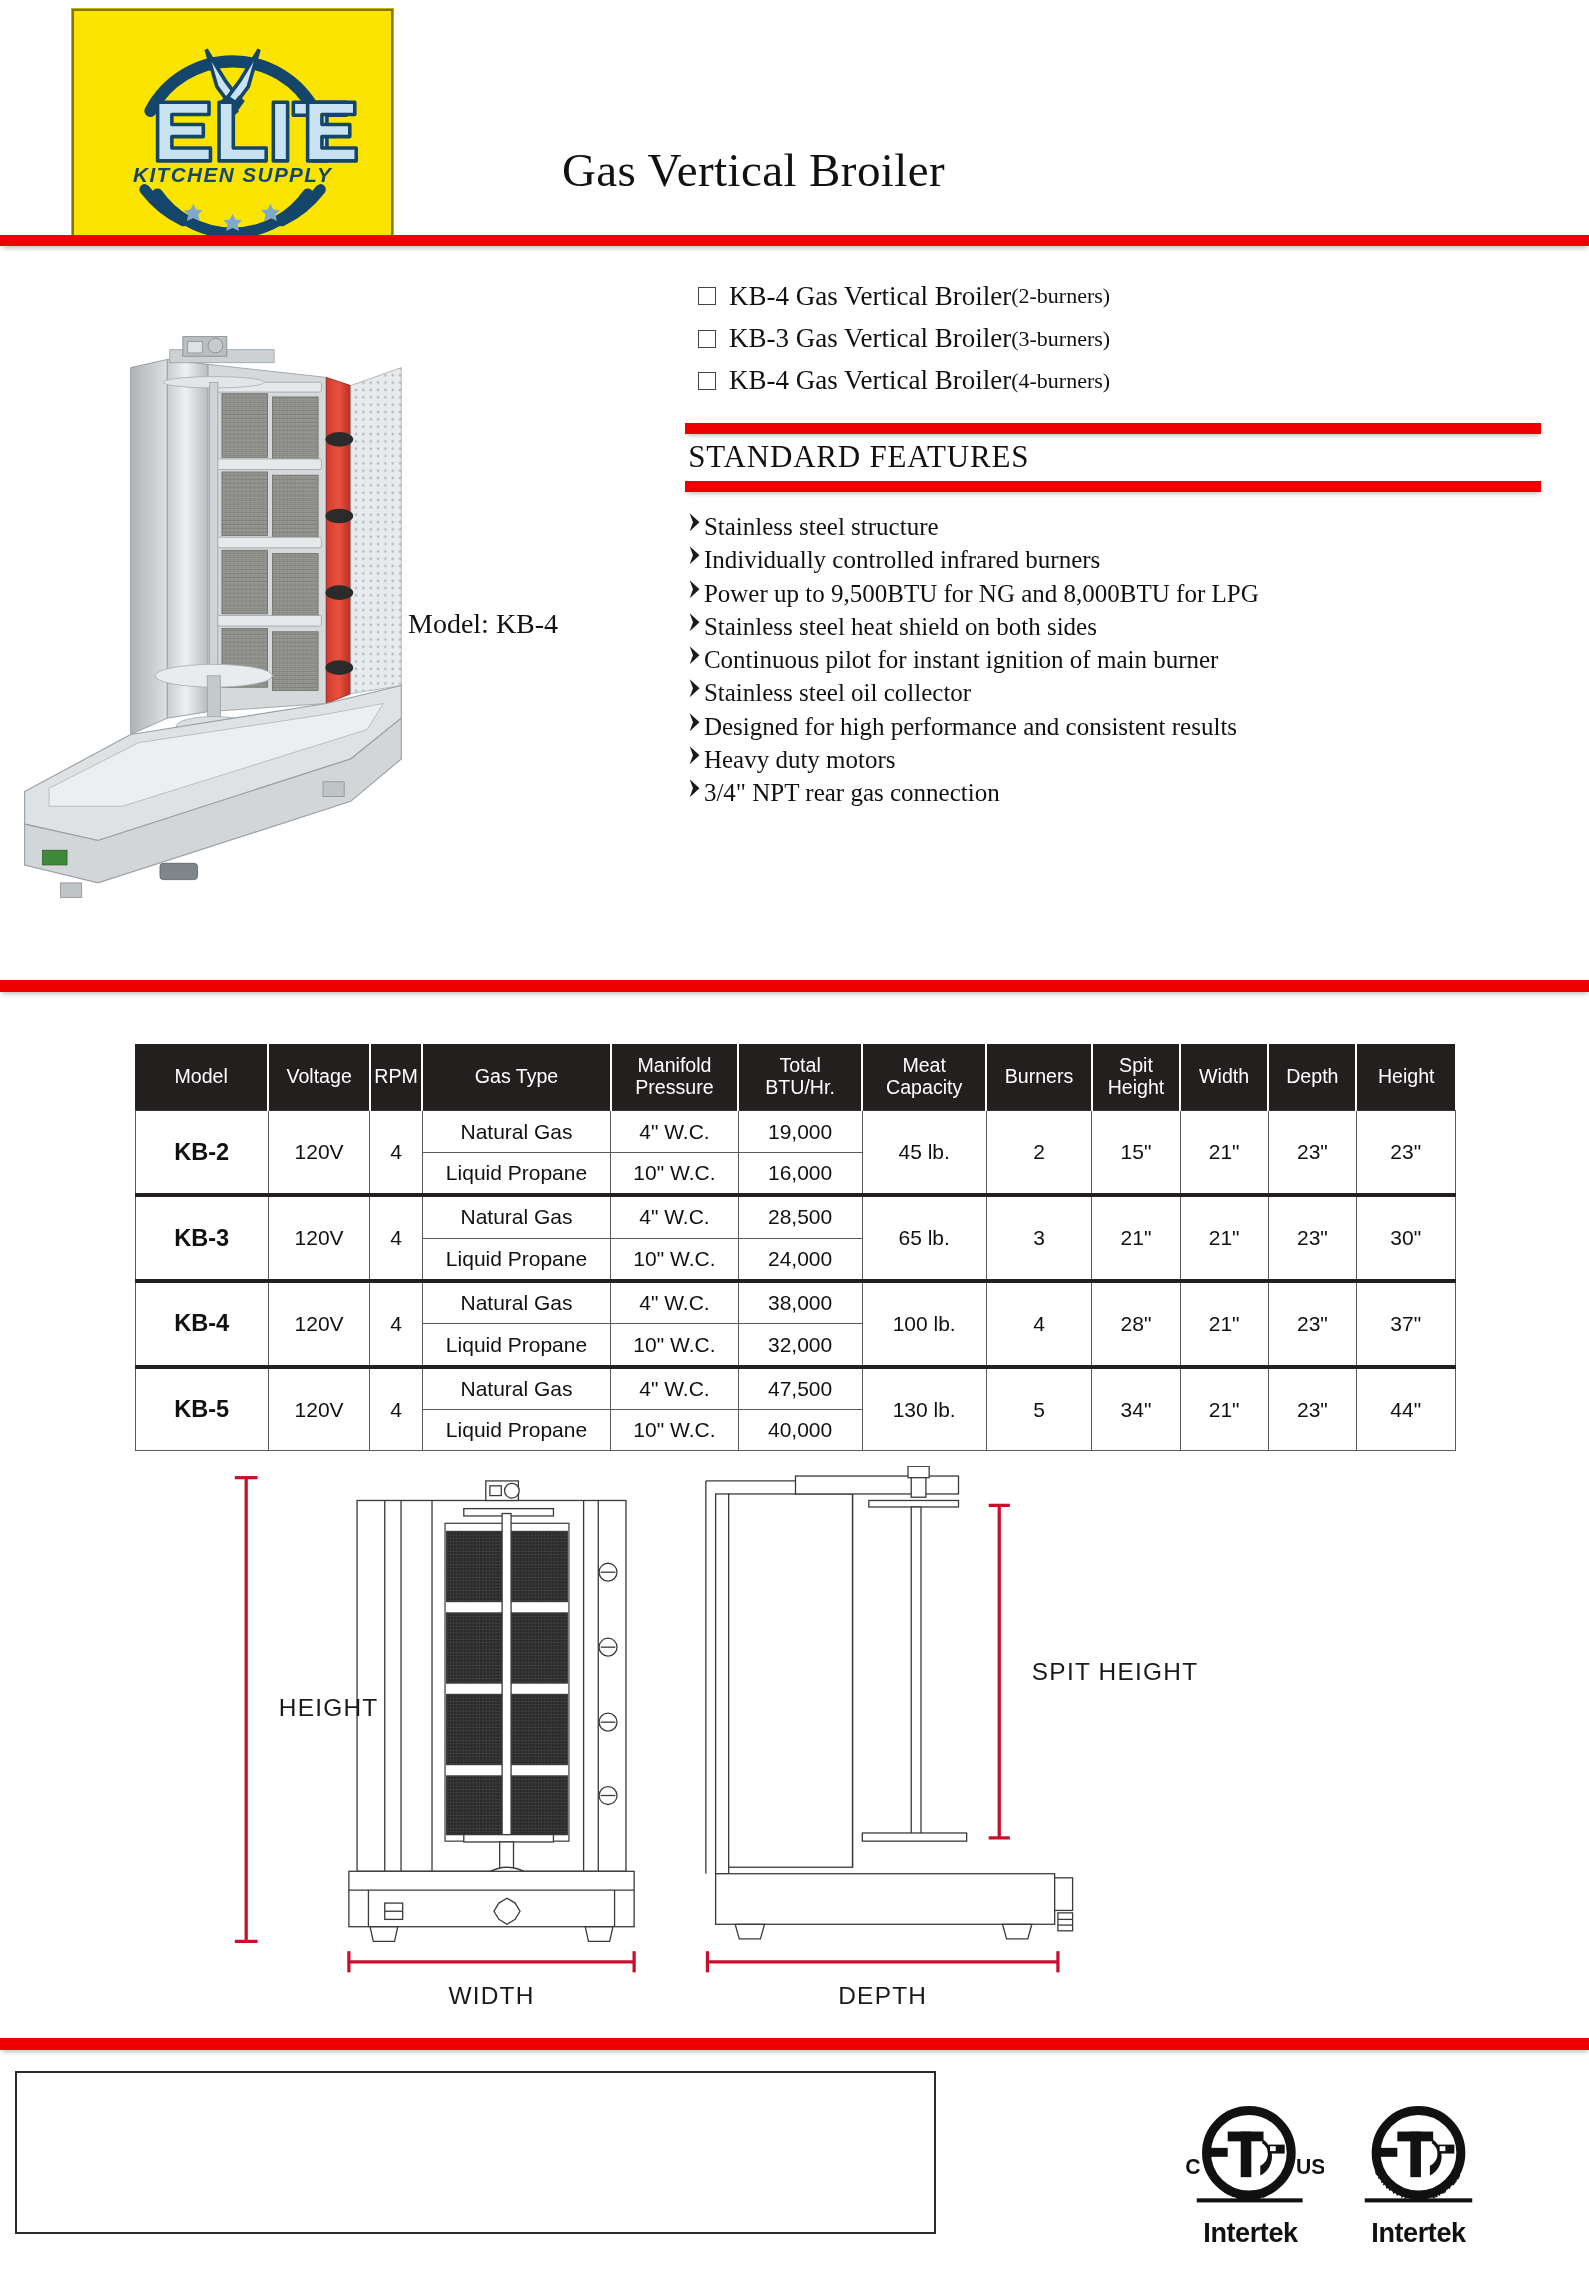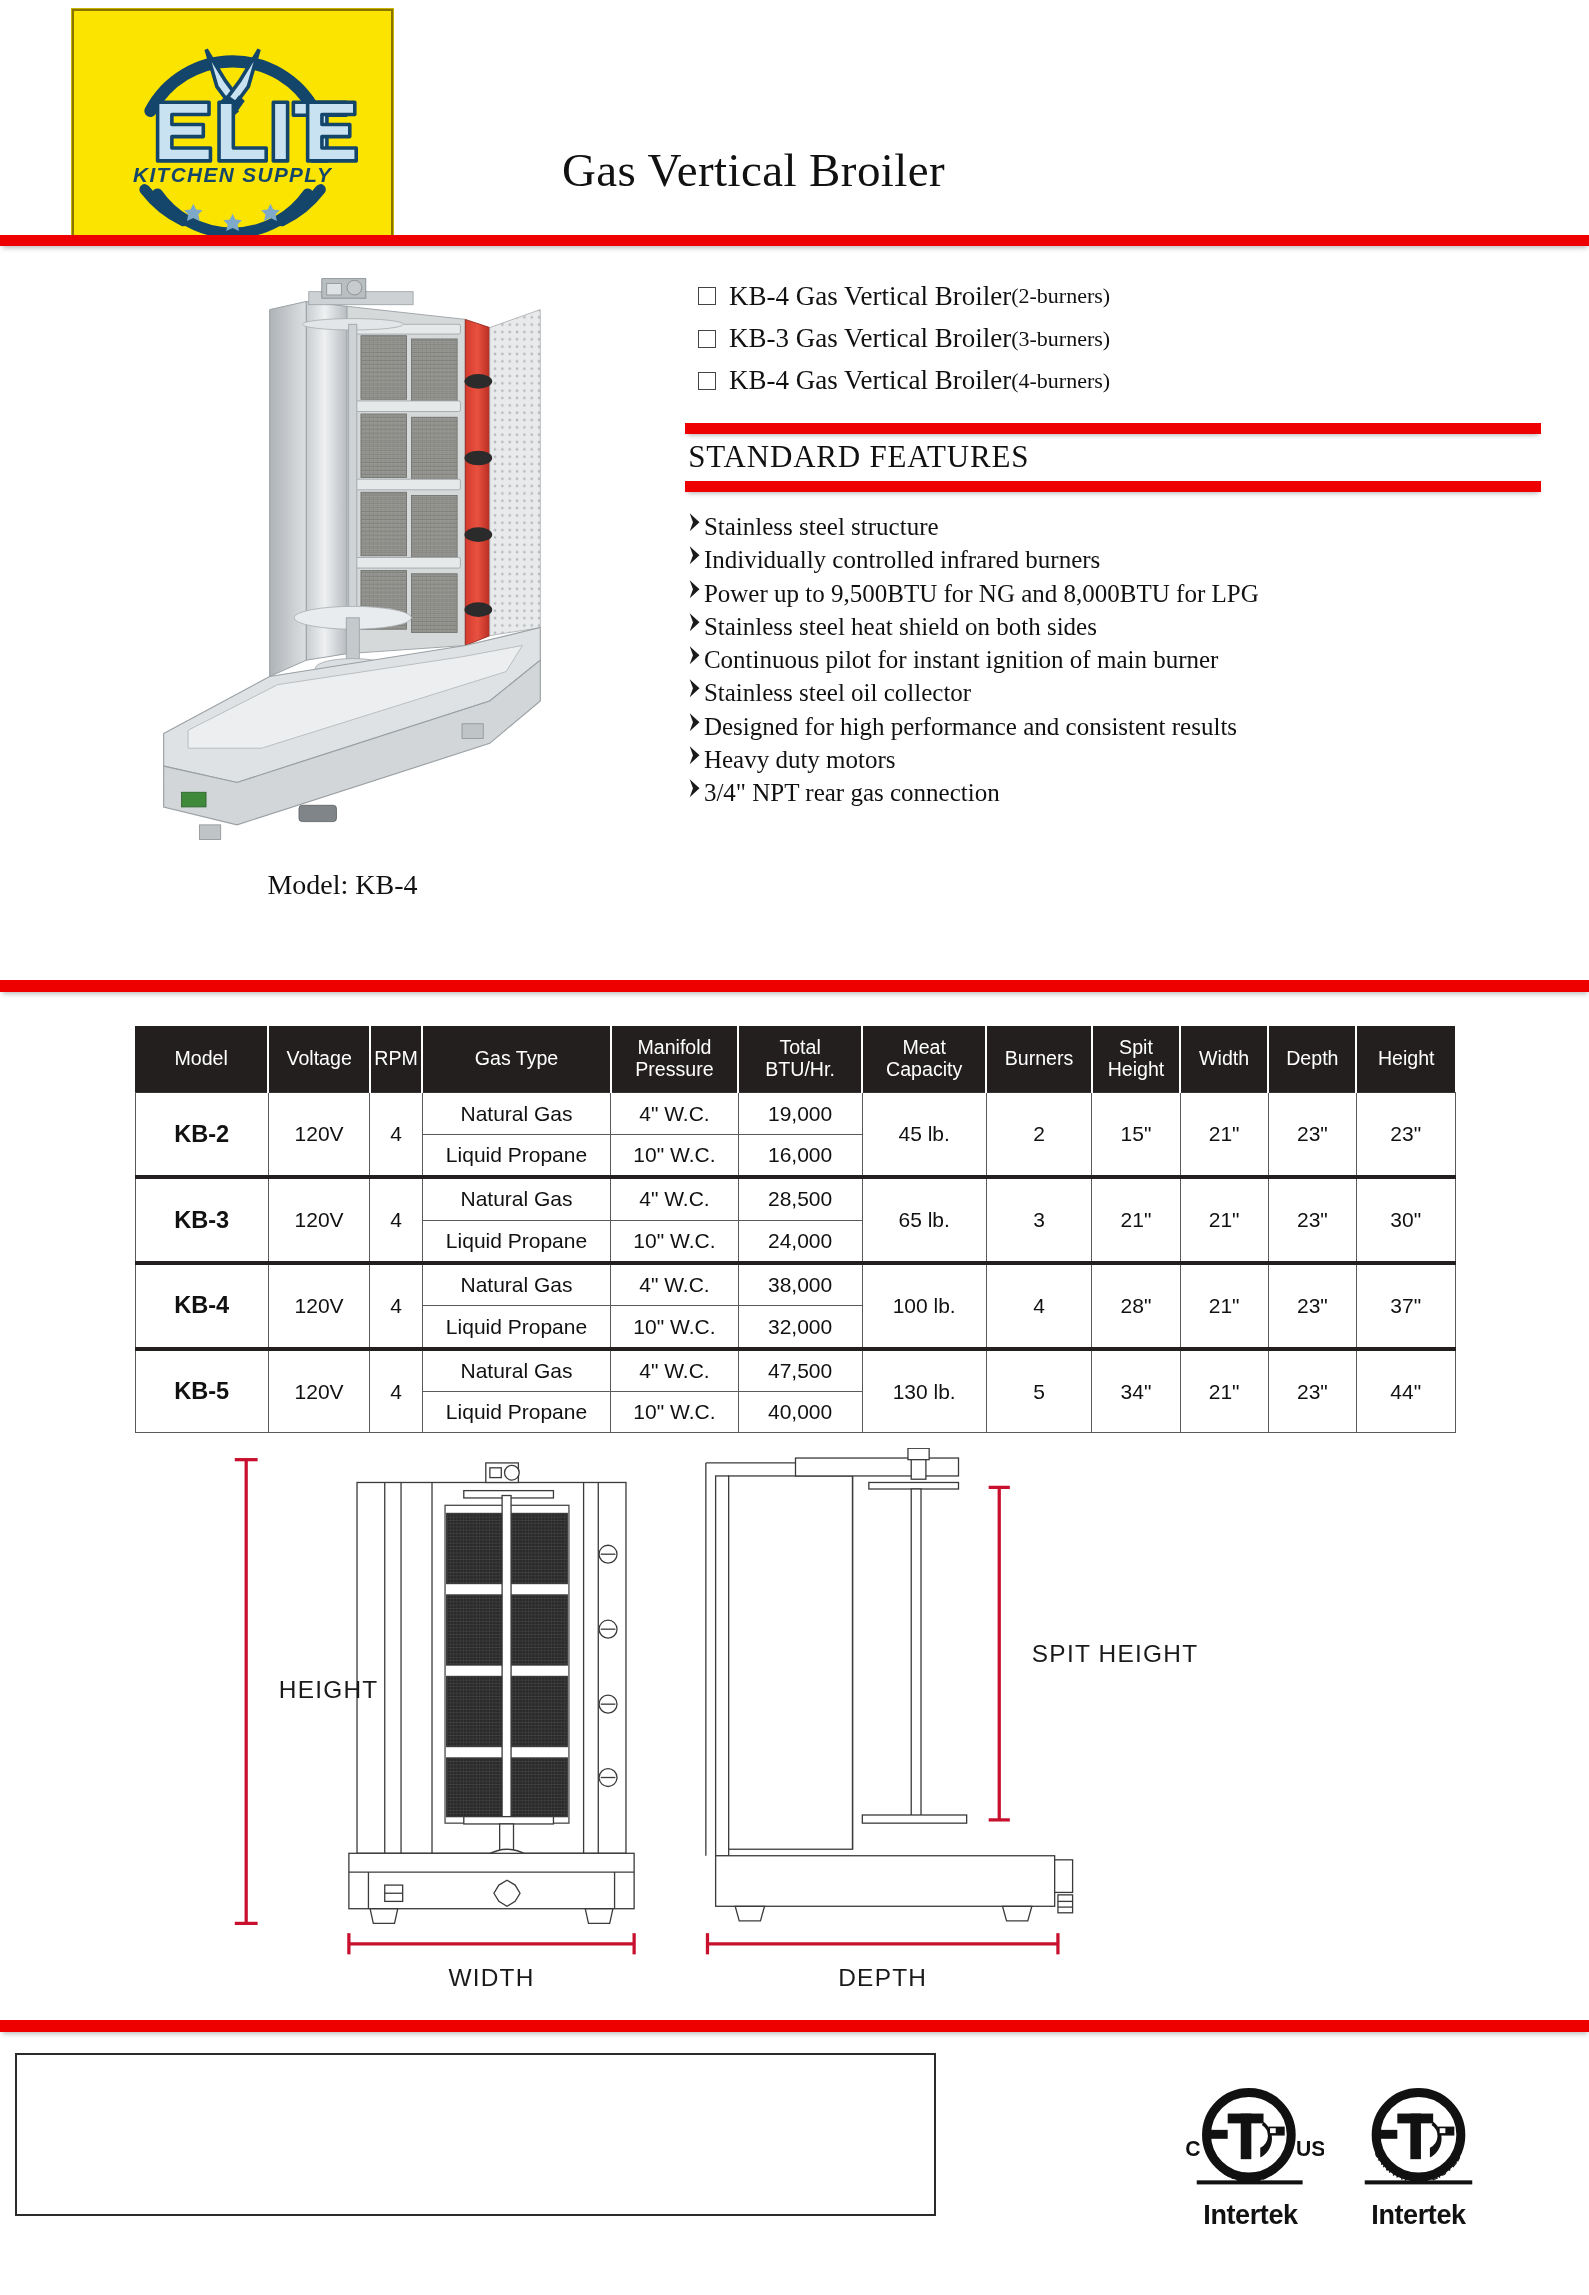--- a/index.html
+++ b/index.html
@@ -56,21 +56,21 @@
   .upper {
     display: flex;
     padding: 16.3px 0 0 0;
     height: 734px;
     position: relative;
   }
   .photo-col {
     width: 685px;
     position: relative;
     display: flex;
-    flex-direction: column;
+    flex-direction: row;
     align-items: center;
   }
   .photo-wrap {
     width: 408px; height: 587px;
     margin-top: 14.7px;
     position: relative;
   }
   .photo-svg { width: 100%; height: 100%; }
   .model-caption {
     margin-top: 4.9px;
@@ -127,21 +127,21 @@
     white-space: nowrap;
   }
   .arrow {
     display: inline-block;
     margin-right: 1.6px;
     flex: none;
   }
   .arrow svg { display: block; }
 
   
-  .table-zone { padding: 34px 0 0 0; }
+  .table-zone { padding: 52px 0 0 0; }
   table.spec {
     border-collapse: collapse;
     margin: 0 auto;
     width: 1321px;
     font-family: "Liberation Sans", sans-serif;
     table-layout: fixed;
   }
   table.spec th {
     background: #231f1f;
     color: #ffffff;

